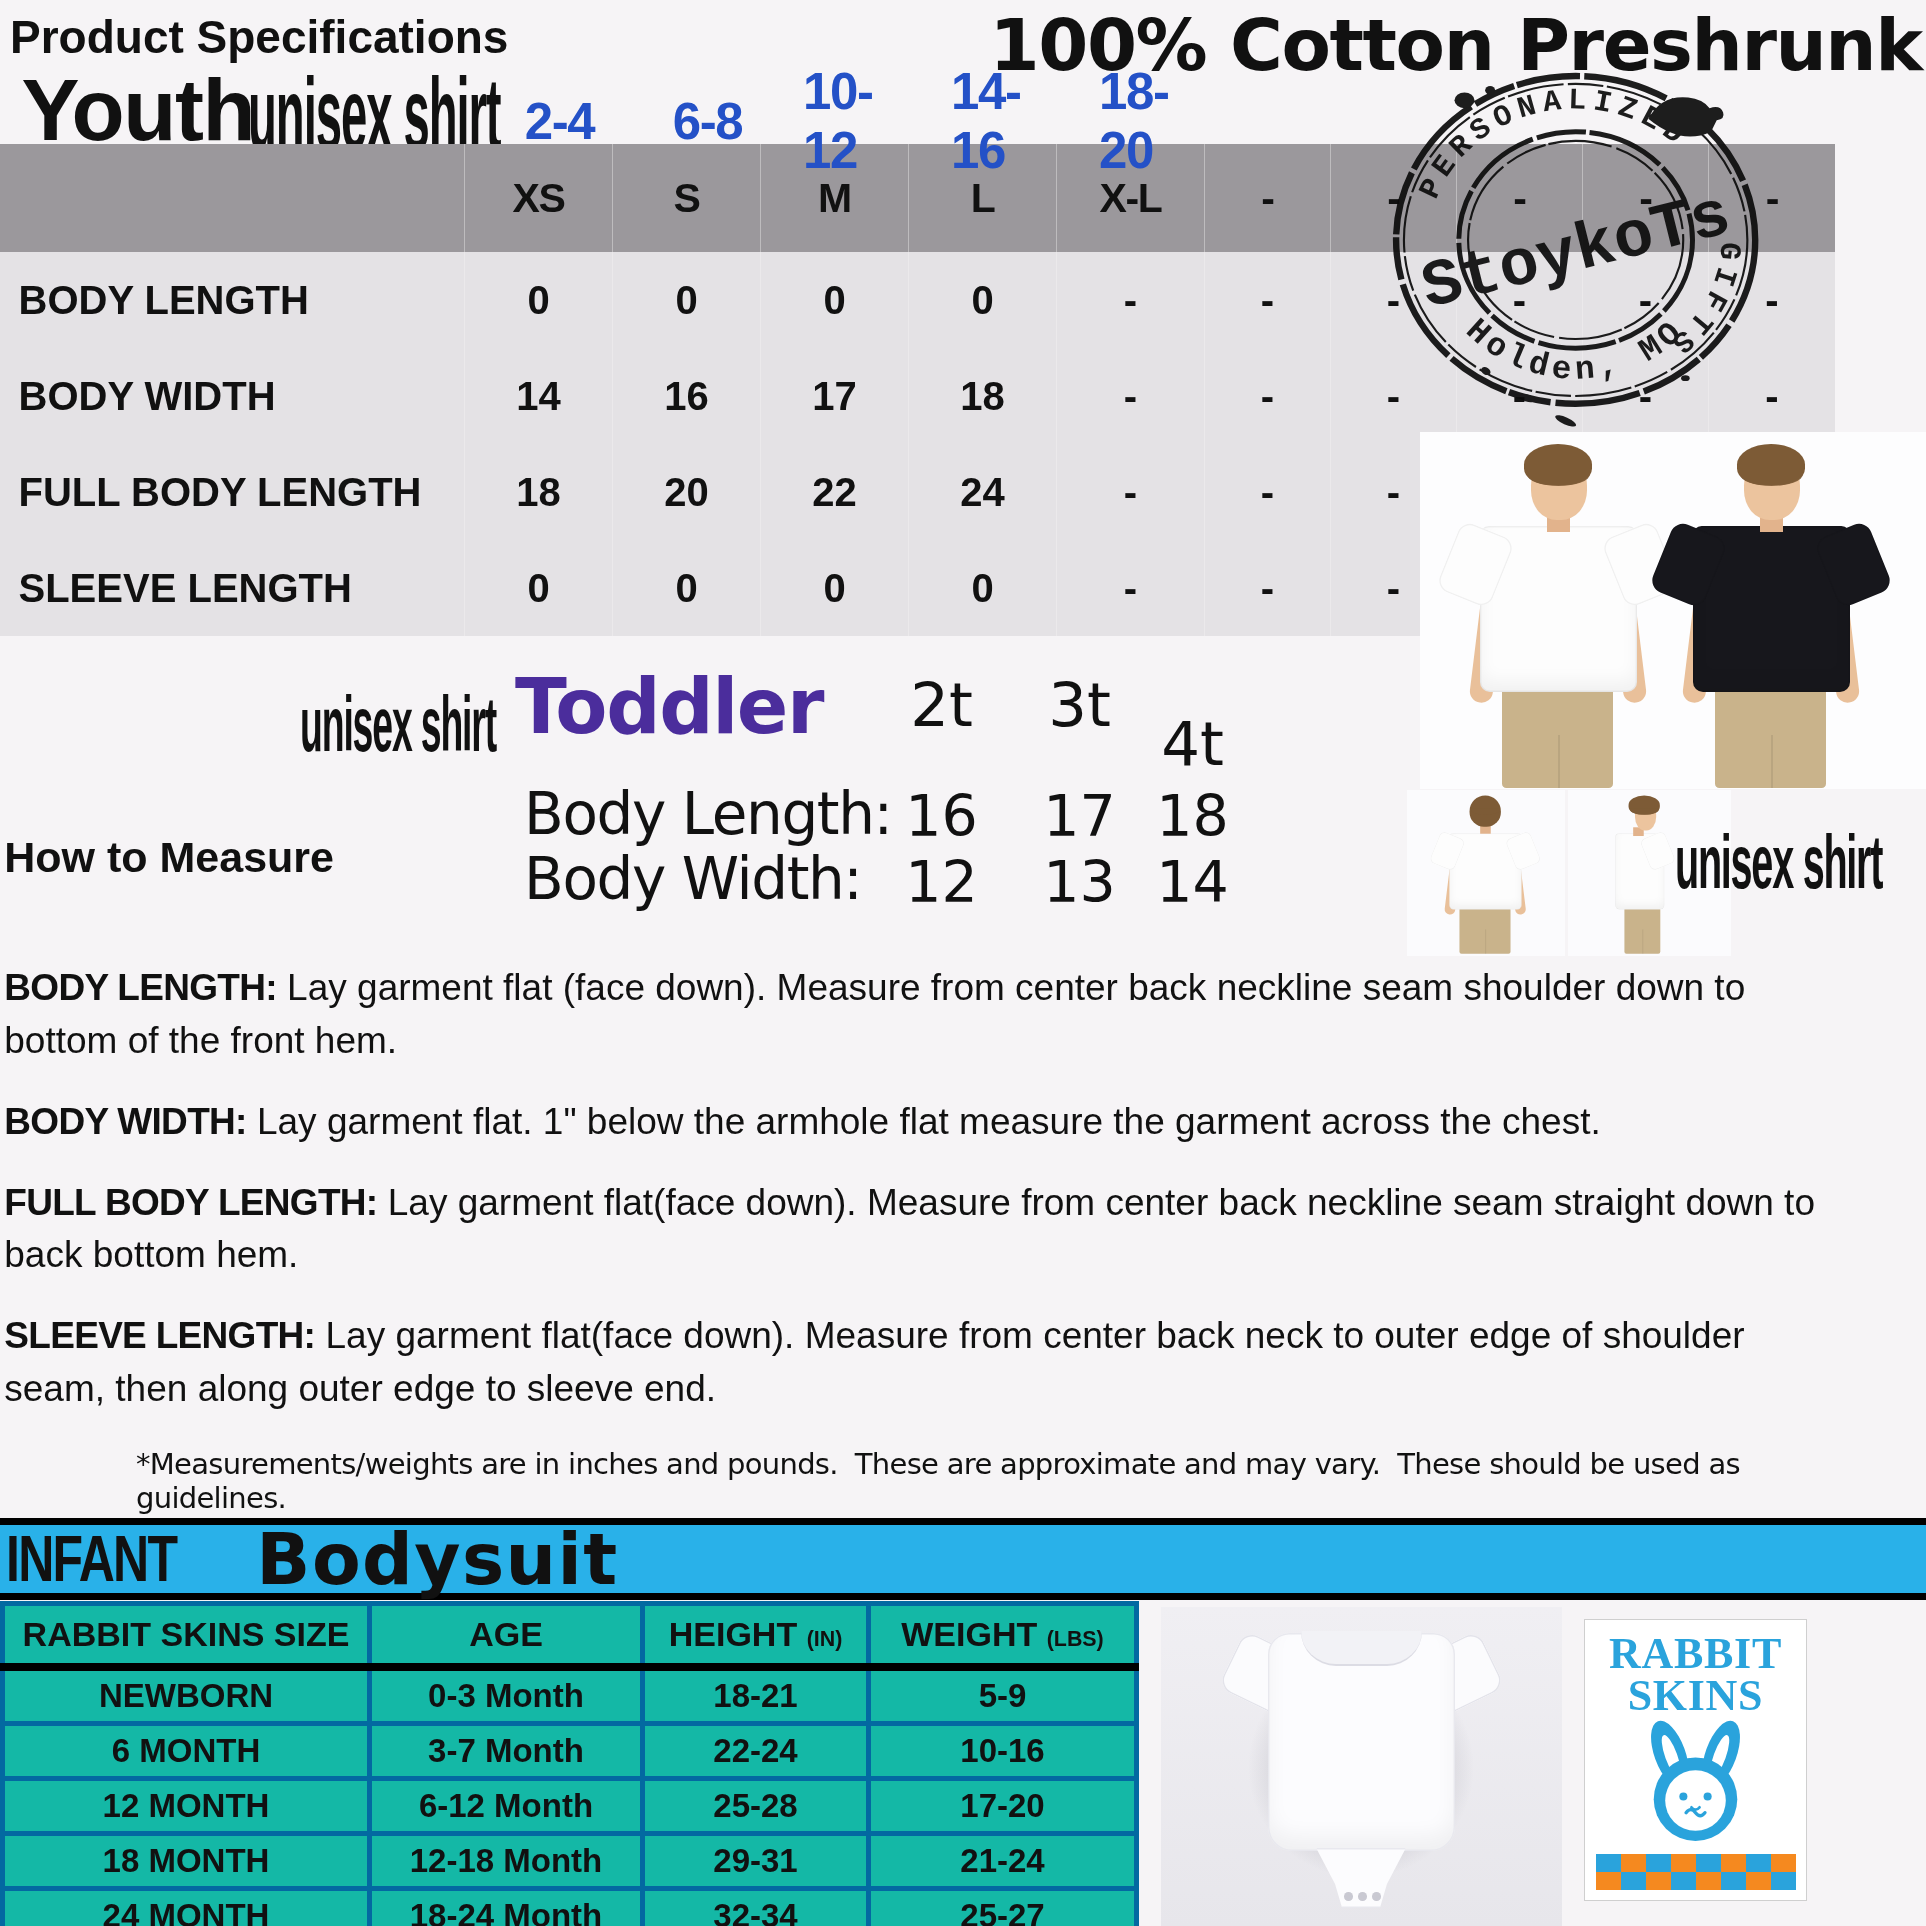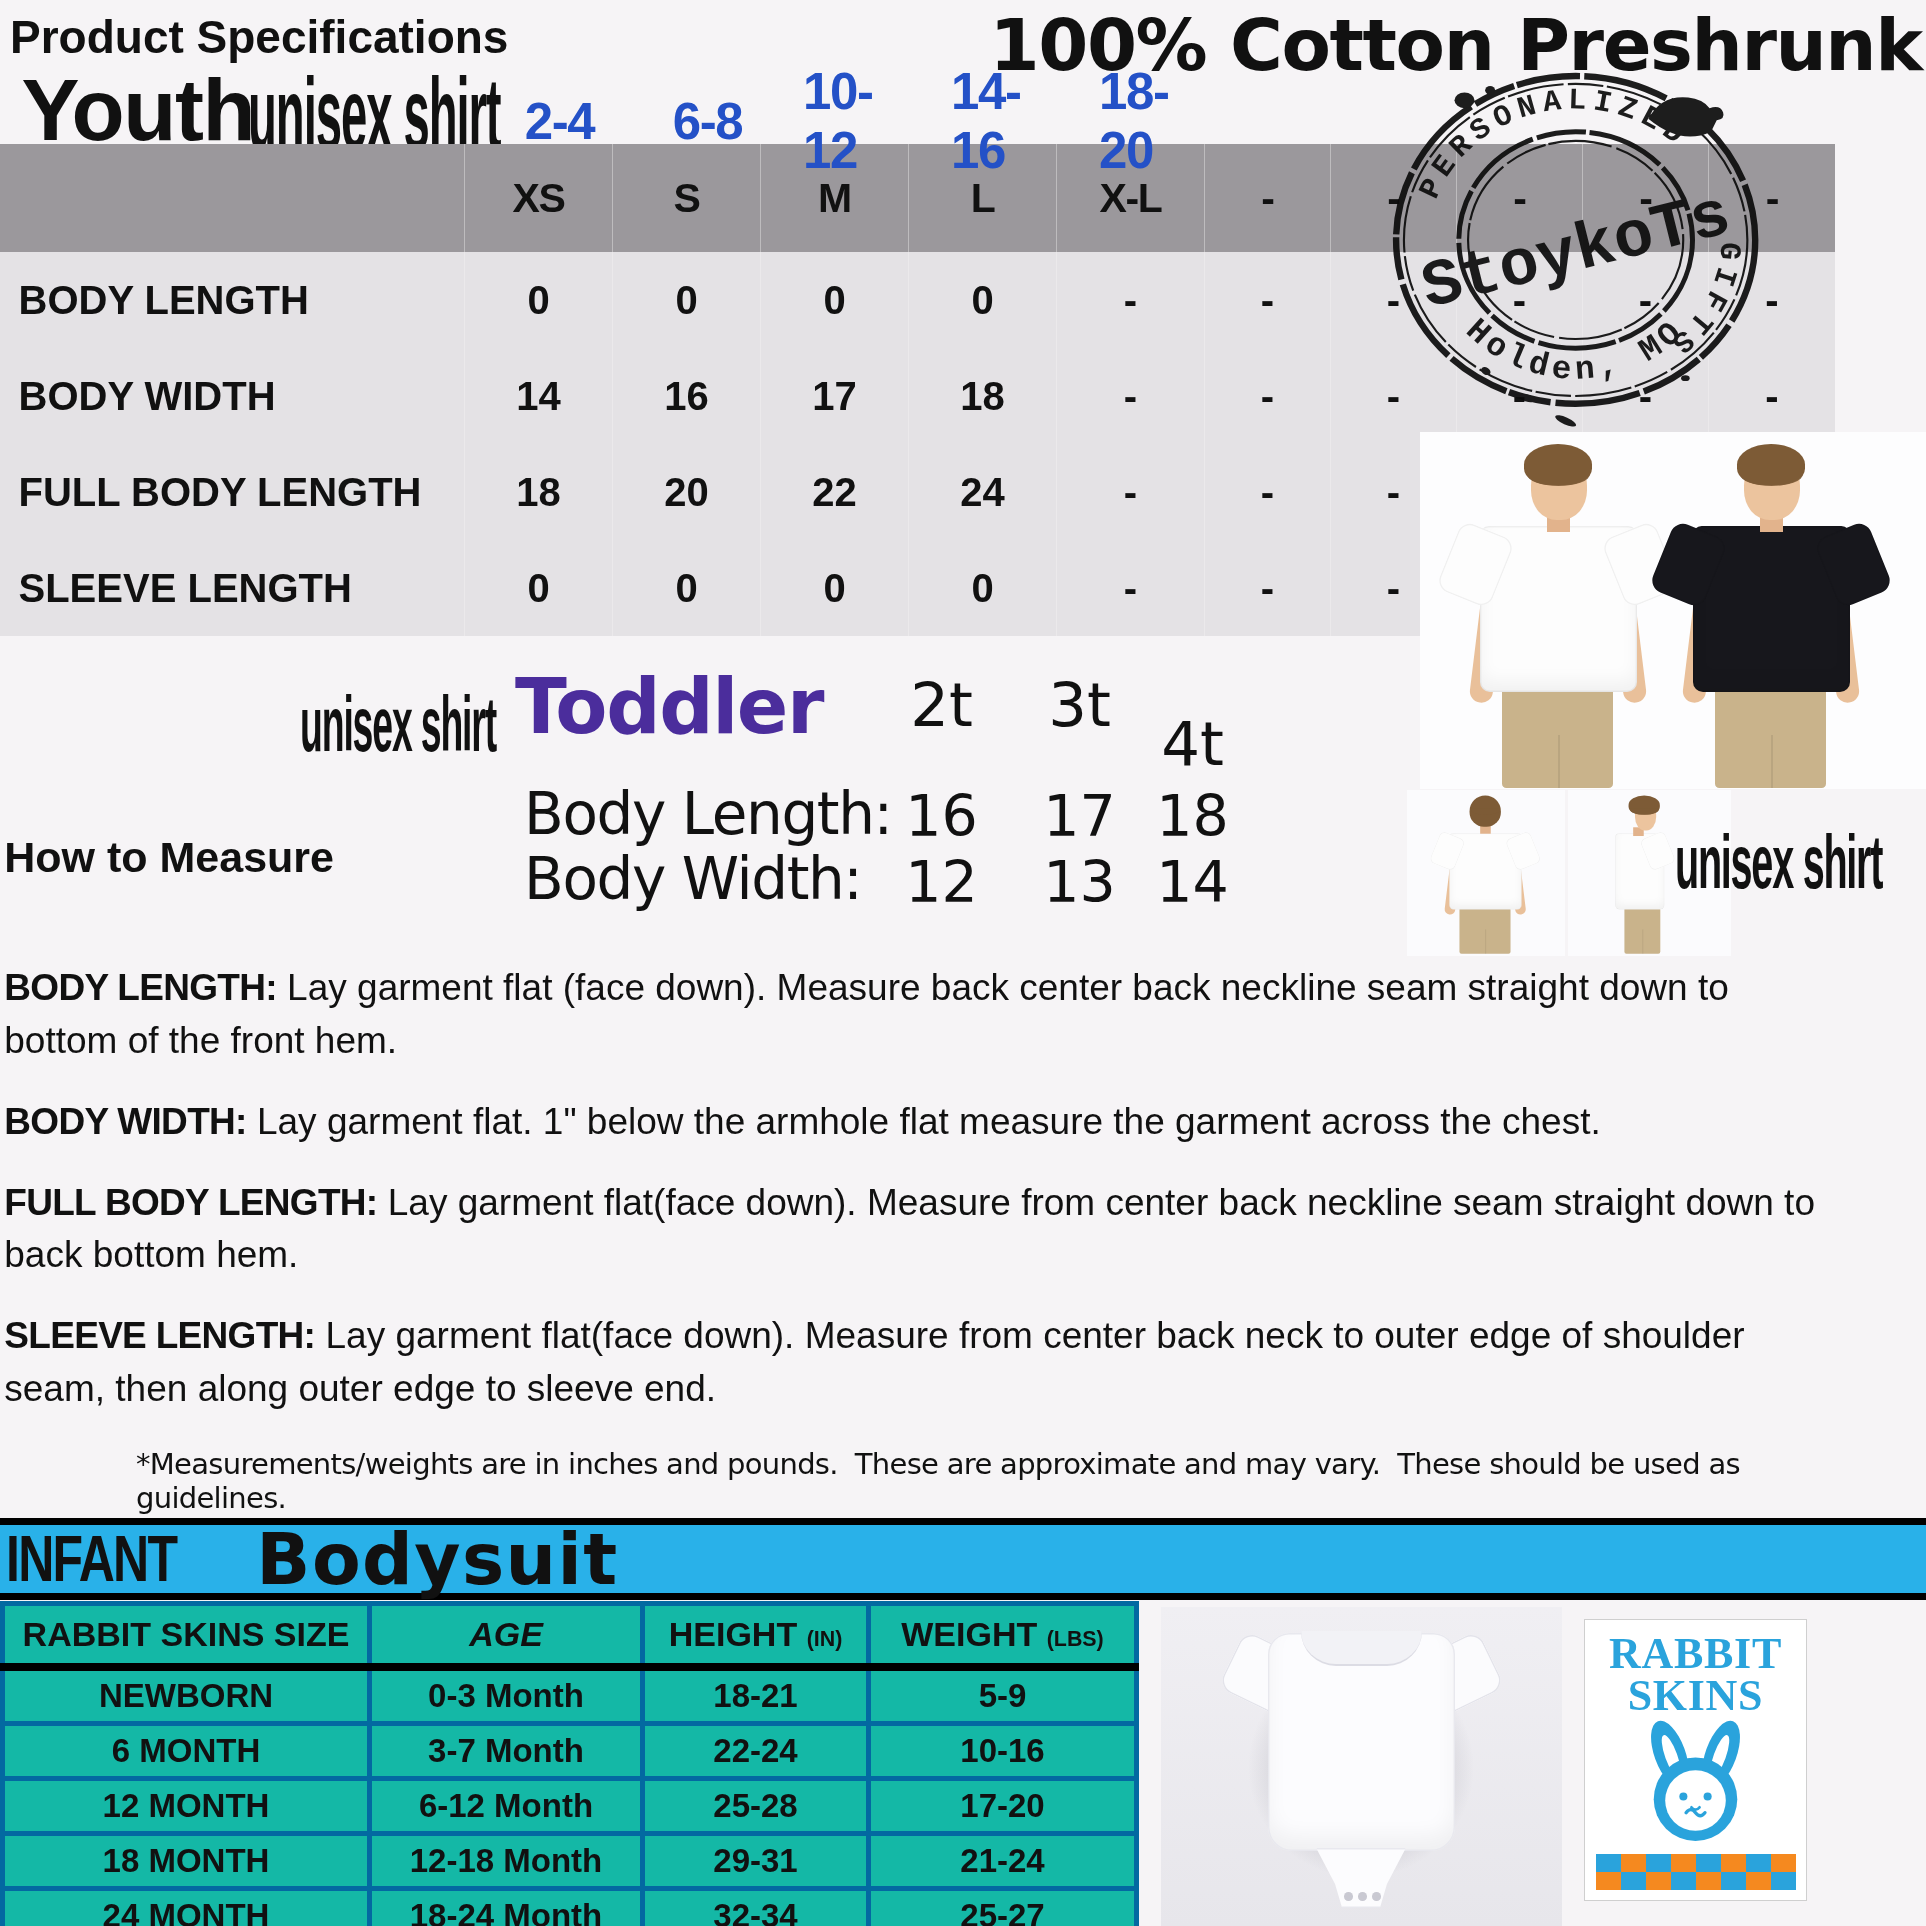--- a/index.html
+++ b/index.html
@@ -84,21 +84,21 @@
 
   
   .infant-band{left:0;top:1518px;width:1926px;height:68px;background:#29b1e9;border-top:7.1px solid #000;
                border-bottom:7.1px solid #000;display:flex;align-items:center;z-index:2;}
   .infant-word{font-size:61px;font-weight:bold;letter-spacing:-2.1px;transform:scale(0.82,1.05);transform-origin:left center;margin-left:5.7px;white-space:nowrap;}
   .bodysuit-word{font-size:71px;font-weight:bold;font-family:"DejaVu Sans",sans-serif;letter-spacing:1.4px;margin-left:43px;}
   .itable{left:0;top:1601px;border-collapse:collapse;z-index:2;}
   .itable td,.itable th{border:5px solid #0369a1;background:#14b8a6;text-align:center;font-weight:bold;padding:0;}
   .itable th{height:57px;font-size:34px;}
   .itable td{height:50px;font-size:33px;}
-  .itable .c1{width:362px;} .itable .c2{width:268px;font-style:italic;} .itable .c3{width:221px;} .itable .c4{width:263px;}
+  .itable .c1{width:362px;} .itable .c2{width:268px;} .itable .c3{width:221px;} .itable .c4{width:263px;}
   .itable th .sub{font-size:21.4px;}
   .itable tr.hdr th{border-bottom:8.6px solid #000;}
 
   
   .bs-photo{left:1161px;top:1607px;width:401px;height:320px;background:linear-gradient(#f0eff3,#e7e6eb);overflow:hidden;}
   .bs-photo div{position:absolute;}
   .bs-shadow{left:43px;top:7.1px;width:314px;height:307px;background:radial-gradient(closest-side,rgba(50,50,70,.4),rgba(50,50,70,0) 72%);}
   .bs-sleeve{width:91px;height:63px;background:#fbfbfd;border-radius:14.3px;box-shadow:inset 0 0 0 1.4px #e3e3ea;top:40px;}
   .bs-sleeve.l{left:66px;transform:rotate(26deg);}
   .bs-sleeve.r{right:66px;transform:rotate(-26deg);}
@@ -305,21 +305,21 @@
   <div class="abs tnum" style="left:888px;top:783px;">16</div>
   <div class="abs tnum" style="left:1026px;top:783px;">17</div>
   <div class="abs tnum" style="left:1139px;top:783px;">18</div>
   <div class="abs trow-label" style="top:845px;">Body Width:</div>
   <div class="abs tnum" style="left:888px;top:849px;">12</div>
   <div class="abs tnum" style="left:1026px;top:849px;">13</div>
   <div class="abs tnum" style="left:1139px;top:849px;">14</div>
 
   <div class="abs howto">How to Measure</div>
   <div class="abs measure">
-    <p><b>BODY LENGTH:</b><span> Lay garment flat (face down). Measure back center back neckline seam straight down to bottom of the front hem.</span></p>
+    <p><b>BODY LENGTH:</b><span> Lay garment flat (face down). Measure from center back neckline seam shoulder down to bottom of the front hem.</span></p>
     <p><b>BODY WIDTH:</b><span> Lay garment flat. 1" below the armhole flat measure the garment across the chest.</span></p>
     <p><b>FULL BODY LENGTH:</b><span> Lay garment flat(face down). Measure from center back neckline seam straight down to back bottom hem.</span></p>
     <p><b>SLEEVE LENGTH:</b><span> Lay garment flat(face down). Measure from center back neck to outer edge of shoulder seam, then along outer edge to sleeve end.</span></p>
   </div>
   <div class="abs footnote">*Measurements/weights are in inches and pounds.  These are approximate and may vary.  These should be used as guidelines.</div>
 
   <div class="abs infant-band">
     <span class="infant-word">INFANT</span>
     <span class="bodysuit-word">Bodysuit</span>
   </div>

